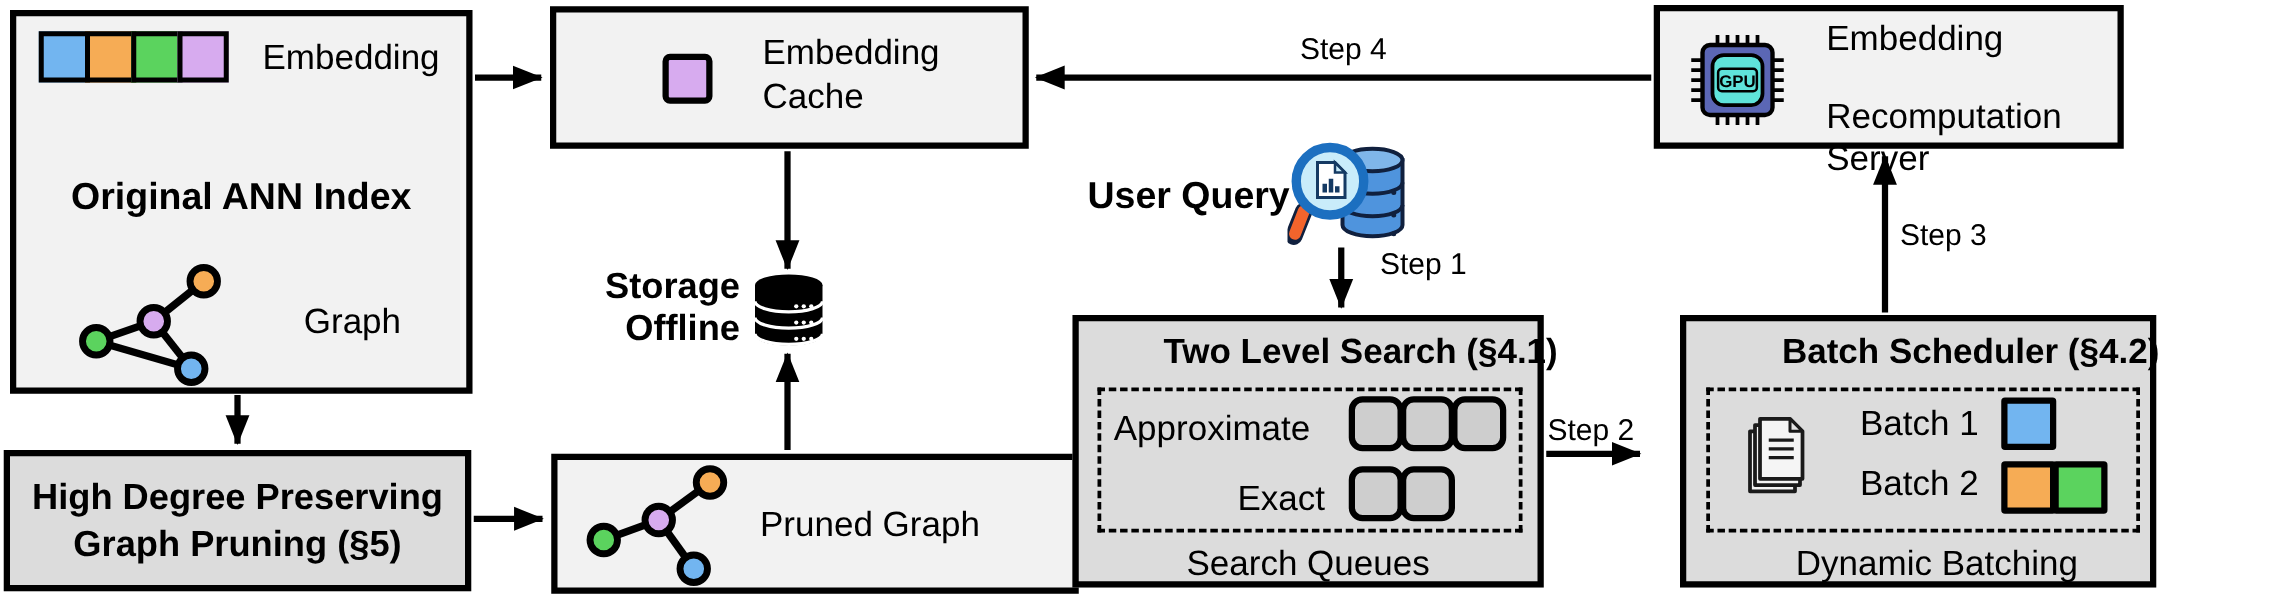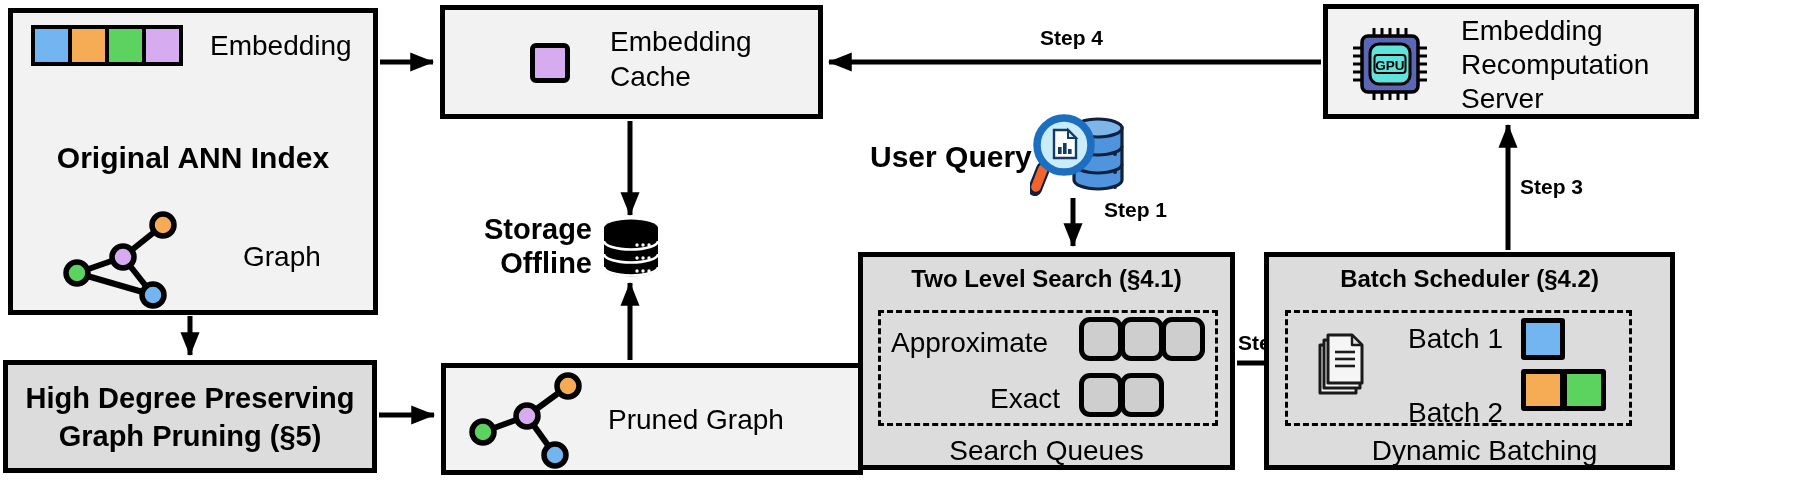--- a/index.html
+++ b/index.html
@@ -10,22 +10,22 @@
     color: #000;
   }
   .box {
     position: absolute; border: 5px solid #000;
   }
   .box.light { background: #f2f2f2; }
   .box.gray  { background: #dcdcdc; }
   .abs { position: absolute; }
   .txt { position: absolute; white-space: nowrap; }
   .bold { font-weight: 700; }
-  .step-label { font-size: 21px; font-weight: 700; }
-  .title-28 { font-size: 24px; font-weight: 700; }
+  .step-label { font-size: 24px; font-weight: 400; }
+  .title-28 { font-size: 28px; font-weight: 700; margin-left: 42px; }
   .label-28 { font-size: 28px; }
   .center { width: 100%; text-align: center; left: 0; }
   .dashed-panel { position: absolute; border: 3px dashed #000; }
   .queue-slot {
     width: 44px; height: 44px; border: 5px solid #000; border-radius: 11px;
     background: #cecece; display: inline-block; vertical-align: top;
     margin-left: -3px;
   }
   .queue-slot:first-child { margin-left: 0; }
   .batch-sq {
@@ -118,21 +118,21 @@
           <line x1="68" y1="46" x2="77" y2="46"></line>
           <line x1="68" y1="54" x2="77" y2="54"></line>
       </g>
       <rect x="12" y="10" width="56" height="56" rx="6" fill="#5b67b5" stroke="#000" stroke-width="3.5"></rect>
       <rect x="20" y="18" width="40" height="40" rx="9" fill="#5fe3da" stroke="#000" stroke-width="3"></rect>
       <rect x="24.5" y="29" width="31" height="18" rx="3" fill="none" stroke="#000" stroke-width="2"></rect>
       <text x="40" y="43.5" text-anchor="middle" font-size="13.5" font-weight="700" fill="#000">GPU</text>
     </svg>
     <div class="txt" style="left:133px; top:5px; font-size:28px; line-height:34px;">
       <span style="display:block;">Embedding</span>
-      <span style="display:block;">Recomputation</span>
+      <span style="display:block;margin-top:28px;">Recomputation</span>
       <span style="display:block;">Server</span>
     </div>
   </div>
 
   <div class="txt bold" style="left:450px; top:212px; width:142px; text-align:right; font-size:29px; line-height:34px;">
     <span style="display:block;">Storage</span>
     <span style="display:block;">Offline</span>
   </div>
   <svg class="icon-abs" style="left:602px; top:218px;" width="58" height="61" viewBox="0 0 58 61">
     <path d="M2,10 L2,50 A27,8.5 0 0 0 56,50 L56,10 Z" fill="#000"></path>
@@ -214,37 +214,37 @@
     <div class="abs" style="left:216px; top:60px; white-space:nowrap; font-size:0;">
       <span class="queue-slot"></span><span class="queue-slot"></span><span class="queue-slot"></span>
     </div>
     <div class="txt label-28" style="left:127px; top:126px;">Exact</div>
     <div class="abs" style="left:216px; top:116px; white-space:nowrap; font-size:0;">
       <span class="queue-slot"></span><span class="queue-slot"></span>
     </div>
     <div class="txt center label-28" style="top:178px;">Search Queues</div>
   </div>
 
-  <div class="box gray" style="left:1264px; top:252px; width:411px; height:218px;">
+  <div class="box gray" style="left:1344px; top:252px; width:381px; height:218px;">
     <div class="txt center title-28" style="top:8px;">Batch Scheduler (§4.2)</div>
     <div class="dashed-panel" style="left:16px; top:53px; width:347px; height:116px;"></div>
     <svg class="abs" style="left:46px; top:74px;" width="56" height="68" viewBox="0 0 56 68">
       <g fill="#f5f5f5" stroke="#1a1a1a" stroke-width="3" stroke-linejoin="round">
         <path d="M5,14 h28 l8,8 v40 h-36 z"></path>
         <path d="M9,9  h28 l8,8 v40 h-36 z"></path>
         <path d="M13,4 h24 l10,10 v38 h-34 z"></path>
         <path d="M37,4 l10,10 h-10 z" fill="#e2e2e2" stroke-width="2.4"></path>
       </g>
       <g stroke="#1a1a1a" stroke-width="2.6">
         <line x1="20" y1="21" x2="40" y2="21"></line>
         <line x1="20" y1="28" x2="40" y2="28"></line>
         <line x1="20" y1="35" x2="40" y2="35"></line>
       </g>
     </svg>
     <div class="txt label-28" style="left:139px; top:66px;">Batch 1</div>
     <div class="batch-sq" style="left:252px; top:61px; background:#72b5f0;"></div>
-    <div class="txt label-28" style="left:139px; top:114px;margin-top:26px;">Batch 2</div>
+    <div class="txt label-28" style="left:139px; top:114px;">Batch 2</div>
     <div class="batch-sq" style="left:252px; top:112px; background:#f6ac55;"></div>
     <div class="batch-sq" style="left:293px; top:112px; background:#5bd35e;"></div>
     <div class="txt center label-28" style="top:178px;padding-left:30px;">Dynamic Batching</div>
   </div>
 
 </div>
 
 </body></html>

